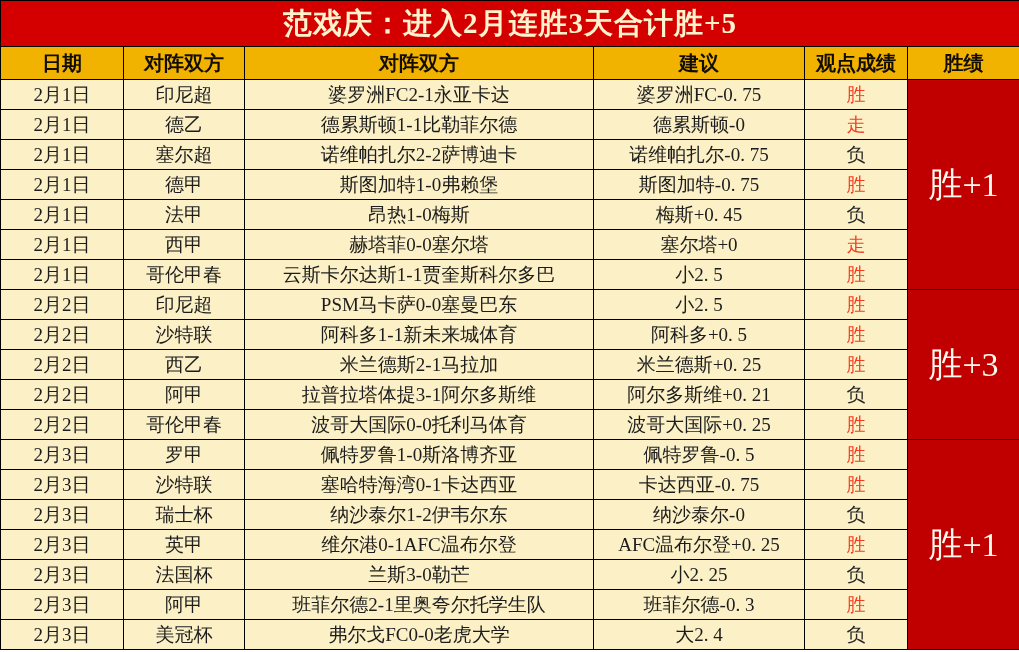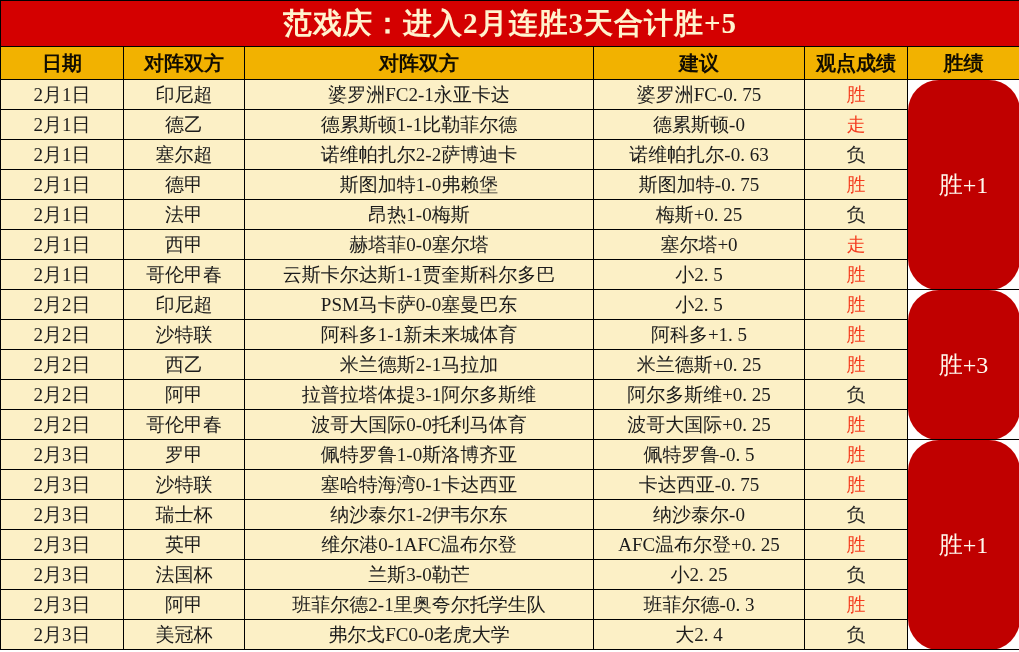--- a/index.html
+++ b/index.html
@@ -49,22 +49,21 @@
     height:30px;
     background:var(--body-bg);
     color:#1c1c1c;
     font-size:19px;
   }
   tbody td.result-win{color:var(--win-text);}
   tbody td.result-loss{color:var(--loss-text);}
   tbody td.streak-cell{
     background:var(--group-bg);
     color:var(--group-text);
-    font-size:24px;
-    border-radius:31px;
+    font-size:34px;
   }
 </style>
 </head>
 <body>
 
 <div class="sheet">
   <table>
     <colgroup>
       <col style="width:123px">
       <col style="width:121px">
@@ -99,35 +98,35 @@
           <td>2月1日</td>
           <td>德乙</td>
           <td>德累斯顿1-1比勒菲尔德</td>
           <td>德累斯顿-0</td>
           <td class="result-win">走</td>
         </tr>
         <tr>
           <td>2月1日</td>
           <td>塞尔超</td>
           <td>诺维帕扎尔2-2萨博迪卡</td>
-          <td>诺维帕扎尔-0. 63</td>
+          <td>诺维帕扎尔-0. 75</td>
           <td class="result-loss">负</td>
         </tr>
         <tr>
           <td>2月1日</td>
           <td>德甲</td>
           <td>斯图加特1-0弗赖堡</td>
           <td>斯图加特-0. 75</td>
           <td class="result-win">胜</td>
         </tr>
         <tr>
           <td>2月1日</td>
           <td>法甲</td>
           <td>昂热1-0梅斯</td>
-          <td>梅斯+0. 25</td>
+          <td>梅斯+0. 45</td>
           <td class="result-loss">负</td>
         </tr>
         <tr>
           <td>2月1日</td>
           <td>西甲</td>
           <td>赫塔菲0-0塞尔塔</td>
           <td>塞尔塔+0</td>
           <td class="result-win">走</td>
         </tr>
         <tr>
@@ -142,35 +141,35 @@
           <td>印尼超</td>
           <td>PSM马卡萨0-0塞曼巴东</td>
           <td>小2. 5</td>
           <td class="result-win">胜</td>
           <td class="streak-cell" rowspan="5">胜+3</td>
         </tr>
         <tr>
           <td>2月2日</td>
           <td>沙特联</td>
           <td>阿科多1-1新未来城体育</td>
-          <td>阿科多+1. 5</td>
+          <td>阿科多+0. 5</td>
           <td class="result-win">胜</td>
         </tr>
         <tr>
           <td>2月2日</td>
           <td>西乙</td>
           <td>米兰德斯2-1马拉加</td>
           <td>米兰德斯+0. 25</td>
           <td class="result-win">胜</td>
         </tr>
         <tr>
           <td>2月2日</td>
           <td>阿甲</td>
           <td>拉普拉塔体提3-1阿尔多斯维</td>
-          <td>阿尔多斯维+0. 25</td>
+          <td>阿尔多斯维+0. 21</td>
           <td class="result-loss">负</td>
         </tr>
         <tr>
           <td>2月2日</td>
           <td>哥伦甲春</td>
           <td>波哥大国际0-0托利马体育</td>
           <td>波哥大国际+0. 25</td>
           <td class="result-win">胜</td>
         </tr>
         <tr>

